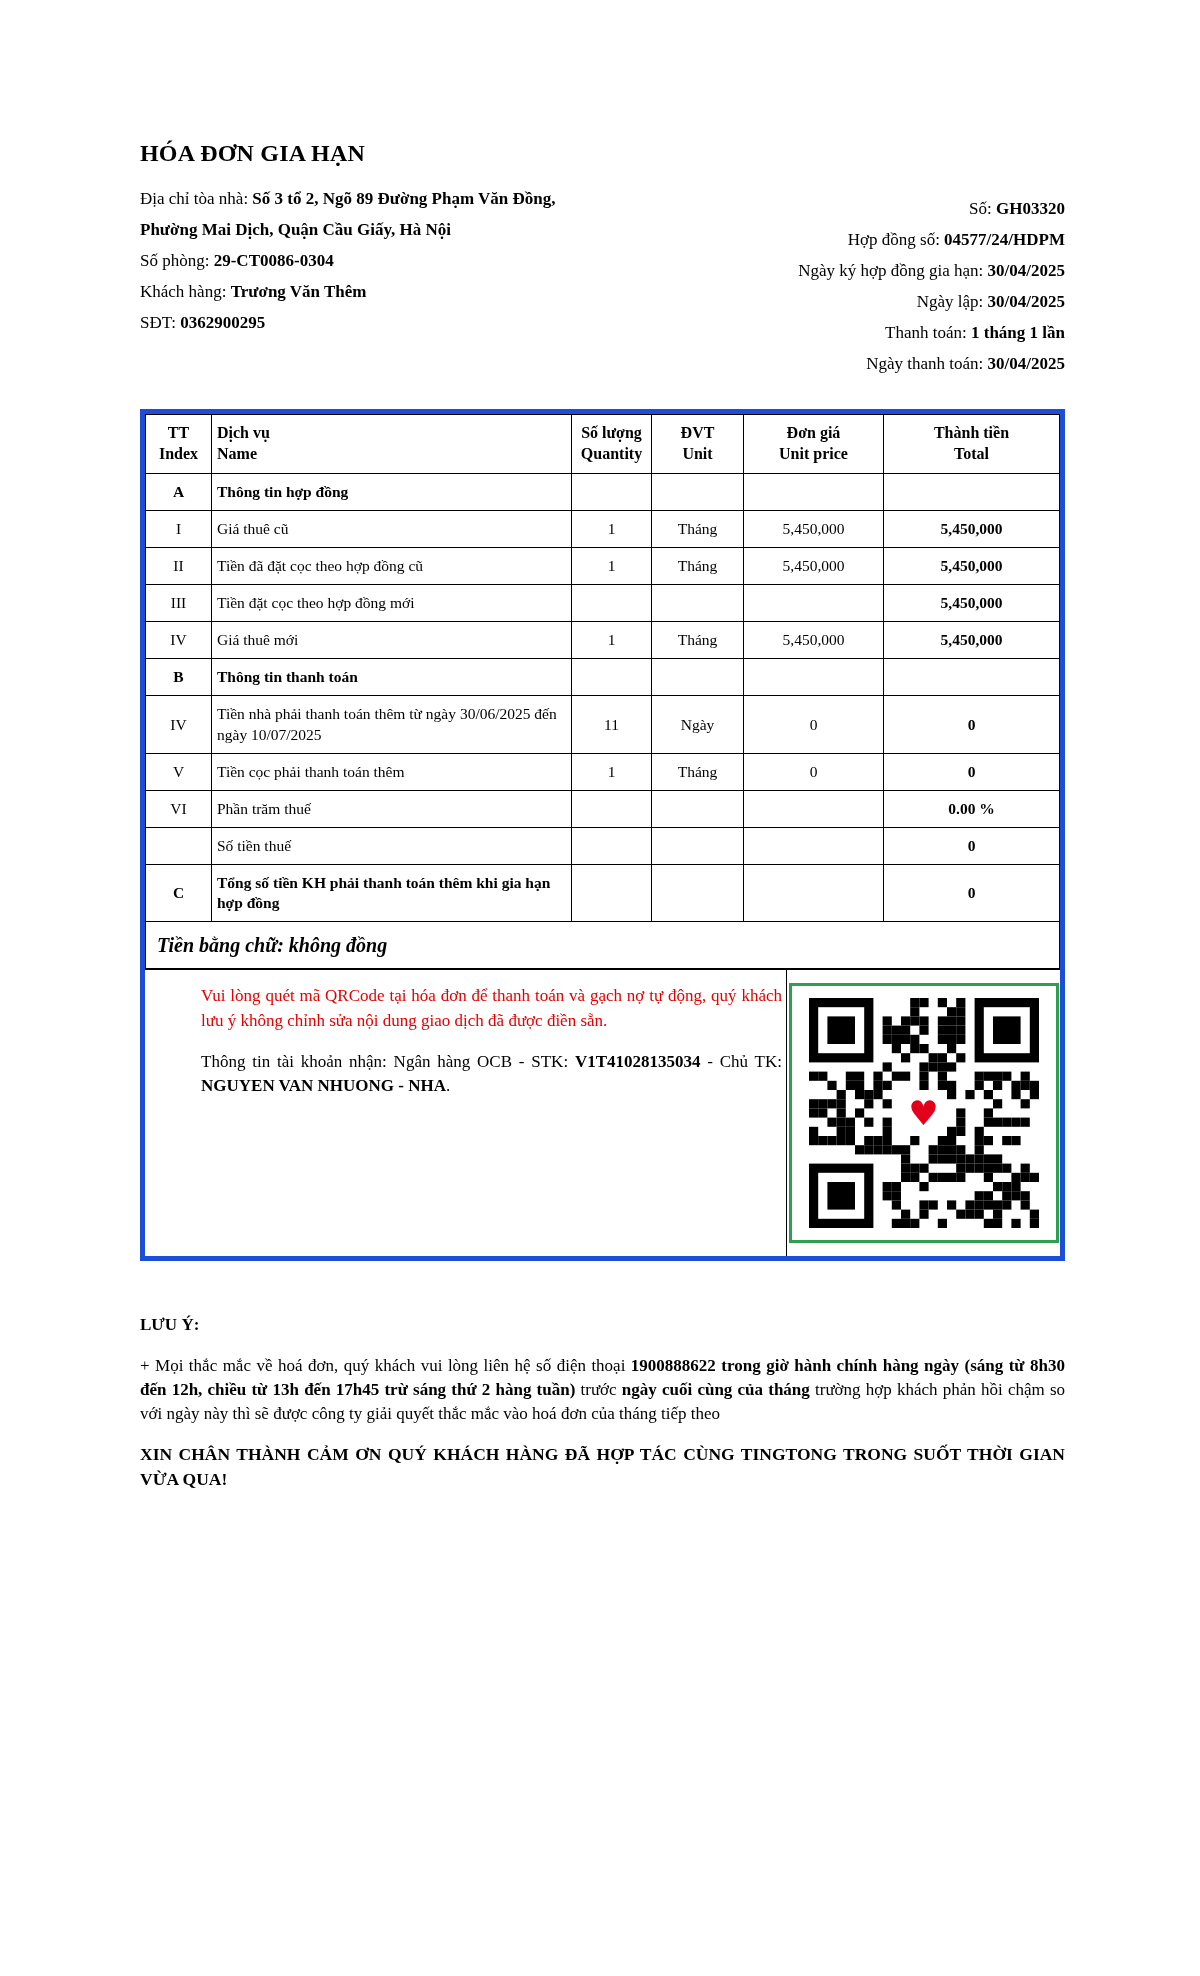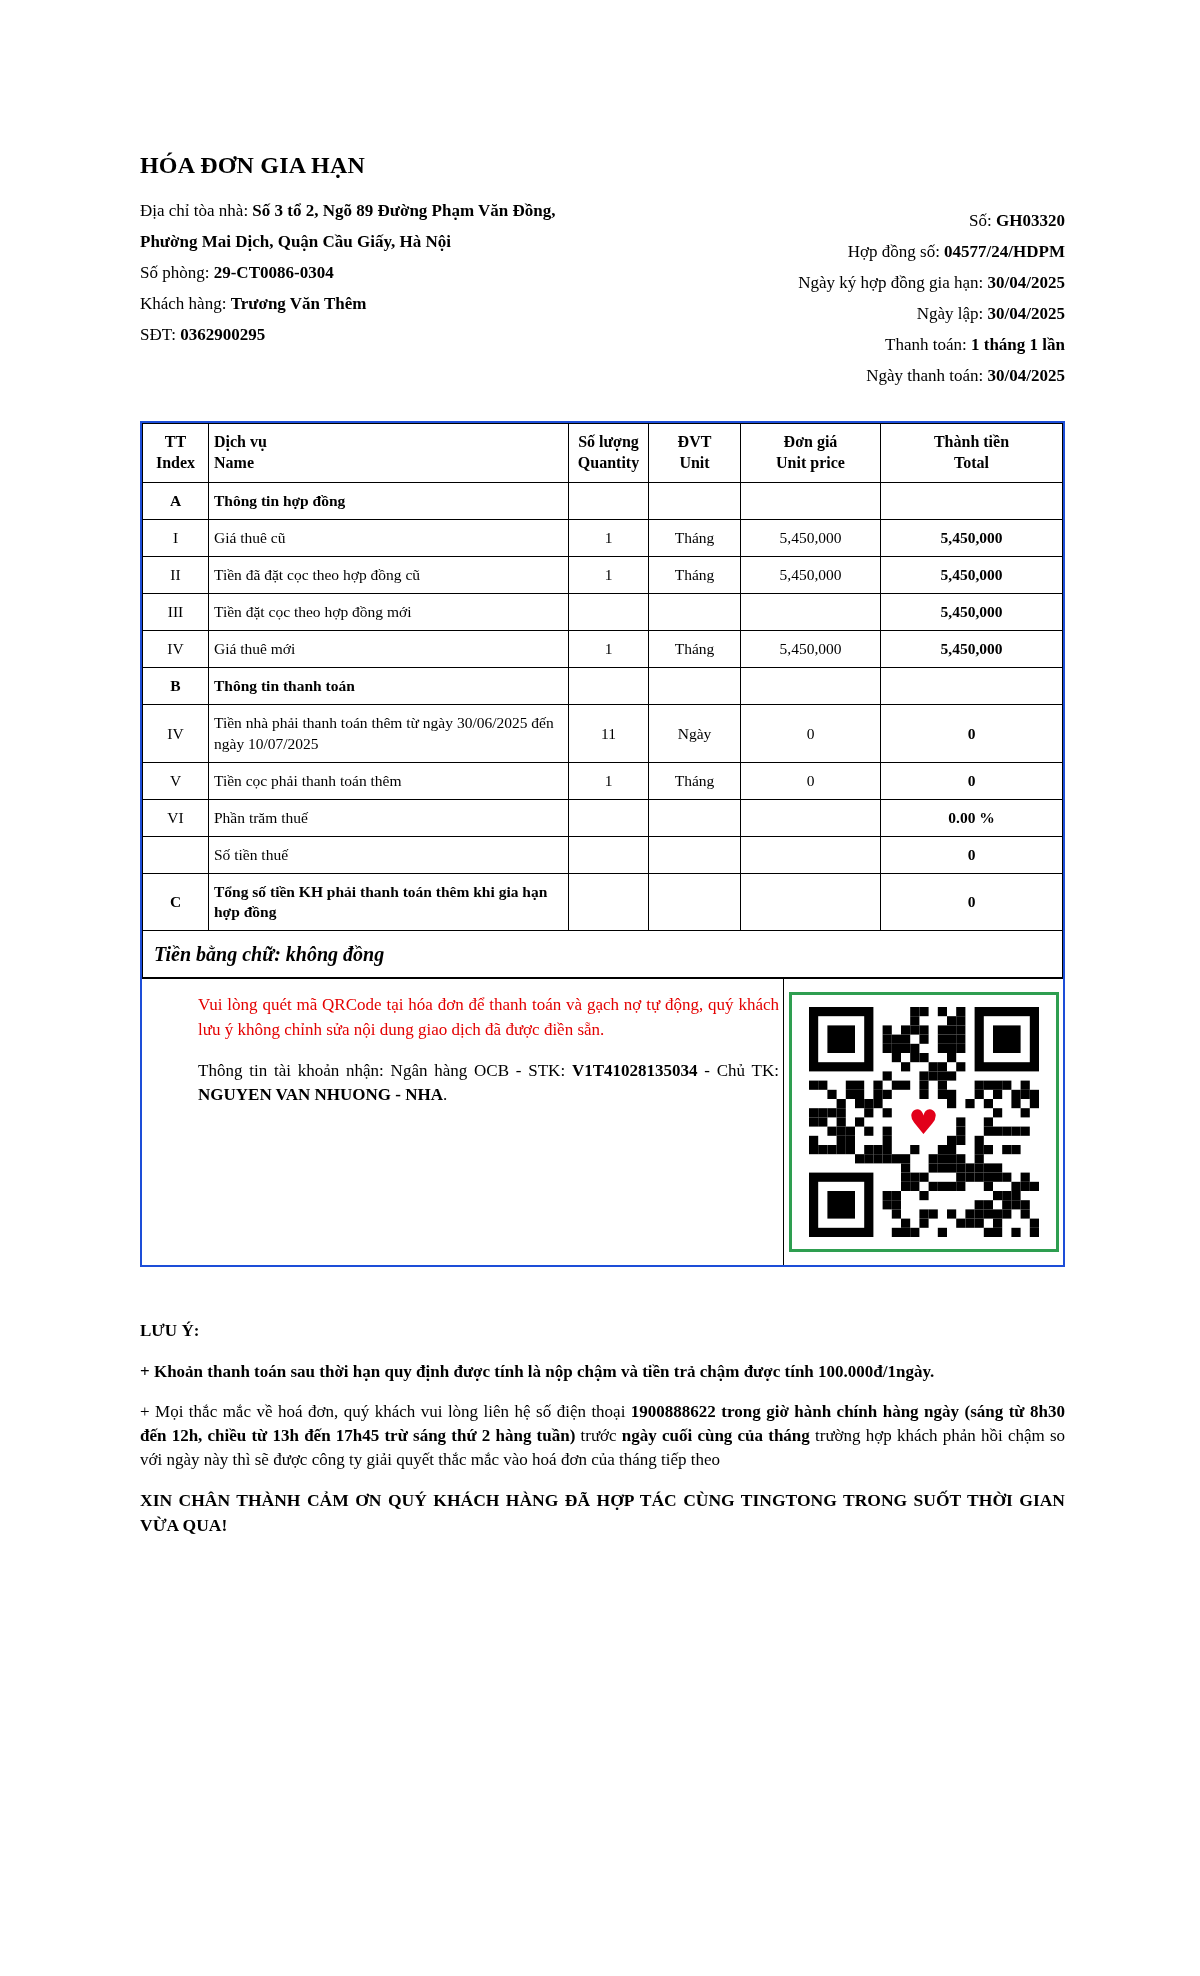--- a/index.html
+++ b/index.html
@@ -15,32 +15,32 @@
   .header-row { display:flex; justify-content:space-between; align-items:flex-start; }
   .logo { display:flex; align-items:flex-start; gap:10px; }
   .logo-icon { width:90px; height:90px; position:relative; }
   .logo-icon i { position:absolute; width:18px; height:18px; display:block; }
   .logo-text {
     font-family:"Liberation Sans", sans-serif; font-weight:bold;
     font-size:27px; line-height:27px; color:#2f2d6b; padding-top:16px; letter-spacing:.5px;
   }
   .logo-text sup { font-size:10px; }
   .doc-title {
-    font-size:24px; font-weight:bold; margin-top:40px; letter-spacing:.2px;
+    font-size:24px; font-weight:bold; margin-top:28px; letter-spacing:.2px;
   }
 
   
   .info-row { display:flex; justify-content:space-between; margin-top:16px; }
   .info-left { width:448px; }
   .info-right { text-align:right; margin-top:10px; }
   .info-line { font-size:17px; line-height:31px; }
   .info-line b { font-weight:bold; }
 
   
-  .doc-table-wrap { border:2px solid #1d4ed8; margin-top:30px; }
+  .doc-table-wrap { border:5px solid #1d4ed8; margin-top:30px; }
   table { border-collapse:collapse; width:100%; table-layout:fixed; }
   th, td { border:1.5px solid #000; vertical-align:middle; }
   th { font-size:16px; font-weight:bold; padding:8px 4px; line-height:1.3; }
   td { font-size:15.5px; padding:8px 6px; line-height:1.3; text-align:center; }
   .col-index { width:66px; }
   .col-name  { width:360px; text-align:left; padding-left:5px; padding-right:10px; }
   .col-qty   { width:80px; }
   .col-unit  { width:92px; }
   .col-price { width:140px; }
   .col-total { font-weight:bold; }
@@ -454,18 +454,17 @@
                 <span>♥</span>
               </div>
           </div>
         </div>
       </div>
     </div>
   </div>
 
   <div class="notes">
     <div class="n-title">LƯU Ý:</div>
-    <p id="note1"><span class="note-bold">+ Khoản thanh toán sau thời hạn quy định được tính là nộp chậm và tiền trả chậm được tính 100.000đ/1ngày.</span></p>
     <p id="note2"><span>+ Mọi thắc mắc về hoá đơn, quý khách vui lòng liên hệ số điện thoại </span><span class="note-bold">1900888622 trong giờ hành chính hàng ngày (sáng từ 8h30 đến 12h, chiều từ 13h đến 17h45 trừ sáng thứ 2 hàng tuần)</span><span> trước </span><span class="note-bold">ngày cuối cùng của tháng</span><span> trường hợp khách phản hồi chậm so với ngày này thì sẽ được công ty giải quyết thắc mắc vào hoá đơn của tháng tiếp theo</span></p>
     <p class="thanks">XIN CHÂN THÀNH CẢM ƠN QUÝ KHÁCH HÀNG ĐÃ HỢP TÁC CÙNG TINGTONG TRONG SUỐT THỜI GIAN VỪA QUA!</p>
   </div>
 
 </div>
 
 </body></html>

